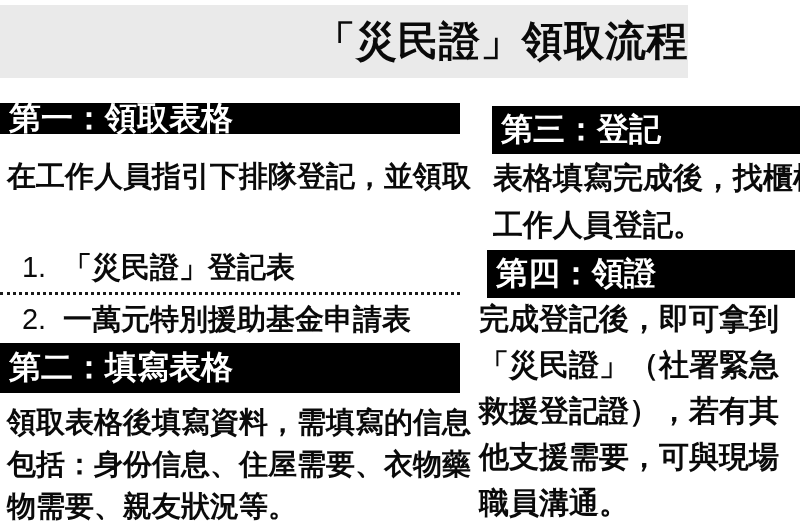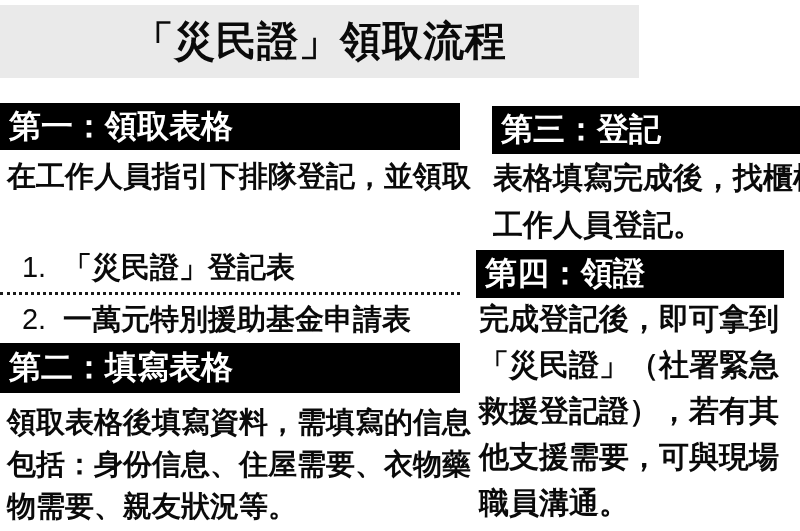--- a/index.html
+++ b/index.html
@@ -2,33 +2,33 @@
 <html><head>
 <meta charset="utf-8">
 <style>
   html, body { margin:0; padding:0; background:#ffffff; }
   .page {
     position:relative; width:800px; height:531px; background:#ffffff;
     font-family:"Liberation Sans","DejaVu Sans",sans-serif; color:#0a0a0a;
     overflow:hidden;
   }
   .title-band {
-    position:absolute; left:0; top:5px; width:639px; height:73px;
-    background:#eaeaea; display:flex; align-items:center; justify-content:center;
+    position:absolute; left:0; top:5px; width:688px; height:73px;
+    background:#eaeaea; display:flex; align-items:center; justify-content:flex-end;
   }
   .title { font-size:41px; font-weight:700; letter-spacing:0.5px; white-space:nowrap; }
   .bar {
     position:absolute; background:#000000; color:#ffffff;
     display:flex; align-items:center;
   }
   .bar-label { font-size:32px; font-weight:700; padding-left:9px; white-space:nowrap; }
-  .bar1 { left:0px;   top:103px; width:460px; height:47px; }
+  .bar1 { left:0px;   top:103px; width:460px; height:31px; }
   .bar2 { left:0px;   top:343px; width:460px; height:50px; }
   .bar3 { left:492px; top:106px; width:308px; height:48px; }
-  .bar4 { left:476px; top:250px; width:308px; height:48px; }
+  .bar4 { left:487px; top:250px; width:308px; height:48px; }
   .para { position:absolute; font-weight:700; white-space:nowrap; }
   .p1 { left:7px;   top:155px; font-size:29px; line-height:42px; }
   .p2 { left:7px;   top:401px; font-size:29px; line-height:42px; }
   .p3 { left:493px; top:154px; font-size:30px; line-height:47px; }
   .p4 { left:479px; top:296px; font-size:30px; line-height:46px; }
   .list-item {
     position:absolute; left:5px; font-size:29px; font-weight:700;
     line-height:36px; white-space:nowrap;
   }
   .item1 { top:249px;text-align:center; }

